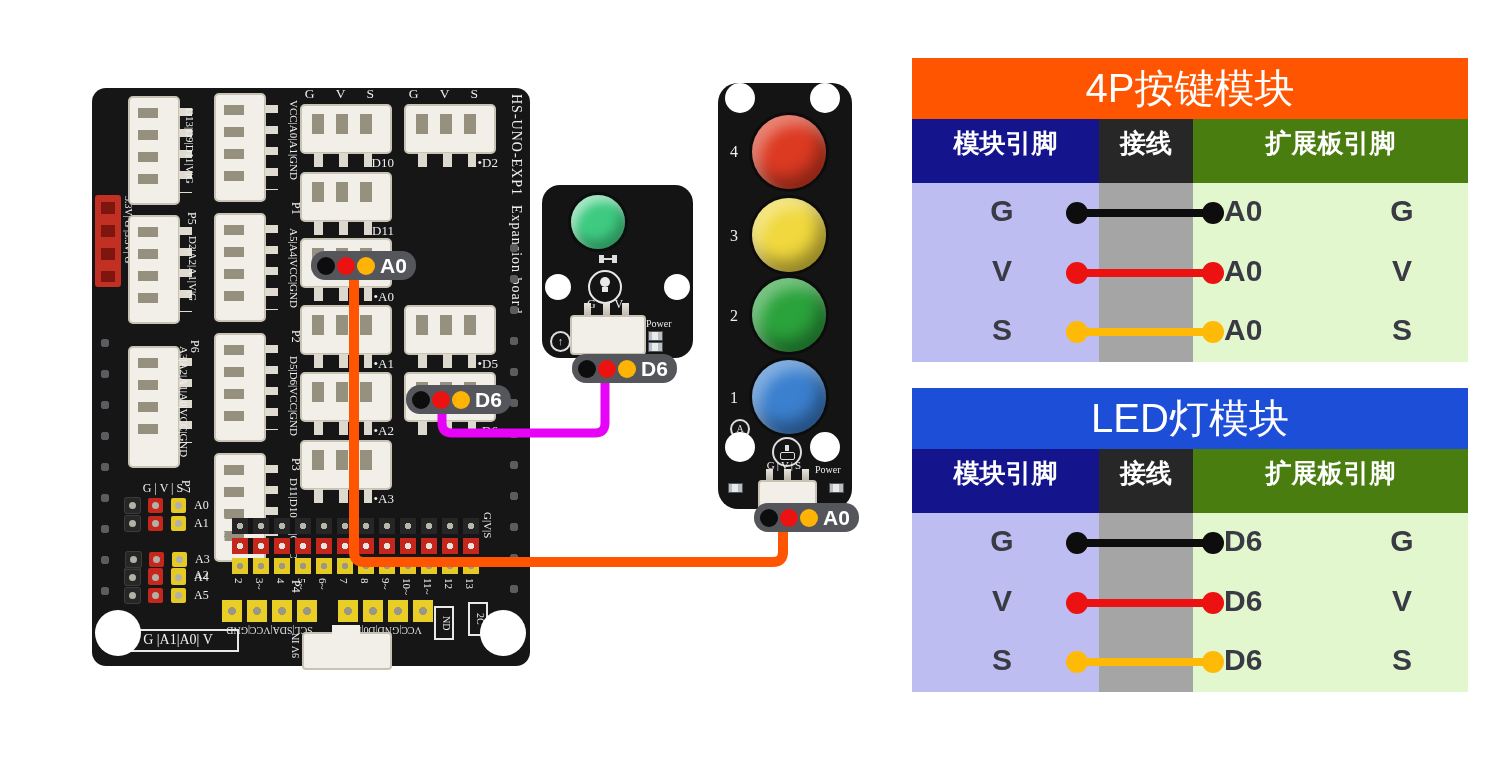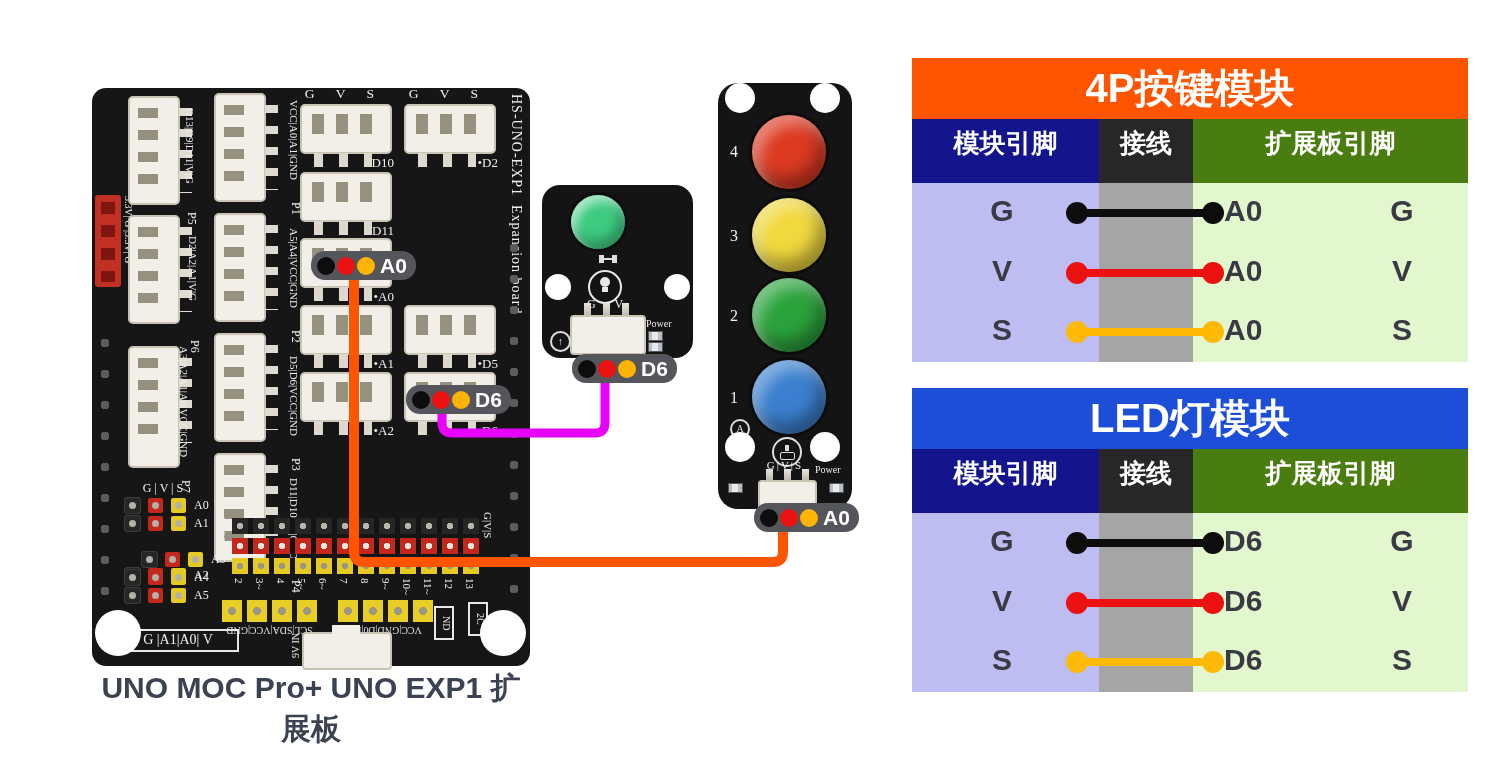--- a/index.html
+++ b/index.html
@@ -83,21 +83,21 @@
   .press-badge::after{content:"";position:absolute;left:11px;top:6px;width:4px;height:6px;background:#ddd;}
 
   
   .pill{position:absolute;height:29px;background:#55565b;border-radius:14px;display:flex;align-items:center;
         padding:0 9px 0 6px;gap:2px;z-index:6;}
   .pdot{width:18px;height:18px;border-radius:50%;flex:none;}
   .plabel{font-weight:bold;font-size:21px;color:#fff;margin-left:3px;}
 
   
   .tbl{position:absolute;left:912px;width:556px;}
-  .tbl-title{height:61px;line-height:61px;text-align:center;color:#fff;font-weight:bold;font-size:40px;}
+  .tbl-title{height:61px;line-height:61px;text-align:center;color:#fff;font-weight:normal;font-size:40px;}
   .tbl-head{display:flex;height:64px;}
   .th{line-height:49px;text-align:center;color:#fff;font-weight:bold;font-size:26px;}
   .th1{width:187px;background:#14148c;}
   .th2{width:94px;background:#272727;}
   .th3{width:275px;background:#4a7d10;}
   .tbl-body{position:relative;height:179px;}
   .colbg{position:absolute;top:0;height:179px;}
   .bg1{left:0;width:187px;background:#bdbdf2;}
   .bg2{left:187px;width:94px;background:#a5a5a5;}
   .bg3{left:281px;width:275px;background:#e3f7cf;}
@@ -177,41 +177,44 @@
       </div>
     <div class="jst" style="left:312px;top:217px;">
       <span class="jst-label">•D5</span>
       </div>
     <div class="jst" style="left:208px;top:284px;">
       <span class="jst-label">•A2</span>
       </div>
     <div class="jst" style="left:312px;top:284px;">
       <span class="jst-label">•D6</span>
       </div>
+    <div class="jst" style="left:208px;top:352px;">
+      <span class="jst-label">•A3</span>
+      </div>
 
     <div class="silk" style="left:33px;top:393px;width:76px;text-align:center;font-size:12px;">G | V | S</div>
     <div class="apin-row" style="left:33px;top:410px;">
       <span class="apin apk"></span>
         <span class="apin apr"></span>
         <span class="apin apy"></span>
       <span class="silk" style="position:static;font-size:12px;">A0</span>
       </div>
     <div class="apin-row" style="left:33px;top:428px;">
       <span class="apin apk"></span>
         <span class="apin apr"></span>
         <span class="apin apy"></span>
       <span class="silk" style="position:static;font-size:12px;">A1</span>
       </div>
     <div class="apin-row" style="left:33px;top:464px;margin-top:16px;">
       <span class="apin apk"></span>
         <span class="apin apr"></span>
         <span class="apin apy"></span>
       <span class="silk" style="position:static;font-size:12px;">A2</span>
       </div>
-    <div class="apin-row" style="left:50px;top:464px;justify-content:center;">
+    <div class="apin-row" style="left:34px;top:464px;justify-content:center;">
       <span class="apin apk"></span>
         <span class="apin apr"></span>
         <span class="apin apy"></span>
       <span class="silk" style="position:static;font-size:12px;">A3</span>
       </div>
     <div class="apin-row" style="left:33px;top:482px;">
       <span class="apin apk"></span>
         <span class="apin apr"></span>
         <span class="apin apy"></span>
       <span class="silk" style="position:static;font-size:12px;">A4</span>
@@ -250,21 +253,20 @@
     <div class="boxlbl" style="left:25px;top:541px;width:118px;height:19px;font-size:14px;line-height:18px;">G |A1|A0| V</div>
     <div class="silk vrl flip" style="left:198px;top:538px;height:32px;font-size:10px;">9V IN</div>
     <div class="jstb" style="left:210px;top:544px;"></div>
     <div class="boxlbl vrl" style="left:376px;top:514px;width:16px;height:30px;font-size:10px;">2C</div>
     <div class="boxlbl vrl" style="left:342px;top:518px;width:16px;height:30px;font-size:10px;">ND</div>
 
     <div class="hole" style="left:3px;top:522px;width:46px;height:46px;"></div>
     <div class="hole" style="left:388px;top:522px;width:46px;height:46px;"></div>
   </div>
 
-  <div id="caption">UNO MOC Pro+ UNO EXP1 扩展板</div>
 
   <div class="module" style="left:542px;top:185px;width:151px;height:173px;">
     <div class="led-dome" style="left: 29px; top: 10px; background-color: rgb(62, 203, 129);"></div>
     <div class="pol" style="left:57px;top:70px;"></div>
     <div class="hole" style="left:3px;top:89px;width:26px;height:26px;"></div>
     <div class="hole" style="left:122px;top:89px;width:26px;height:26px;"></div>
     <div class="bulb-badge" style="left:46px;top:85px;"></div>
     <div class="mgvs" style="left:28px;top:112px;width:72px;font-size:12px;letter-spacing:8px;padding-left:6px;box-sizing:border-box;">G V S</div>
     <div class="mpin" style="left:42px;top:118px;height:14px;"></div>
     <div class="mpin" style="left:61px;top:118px;height:14px;"></div>

